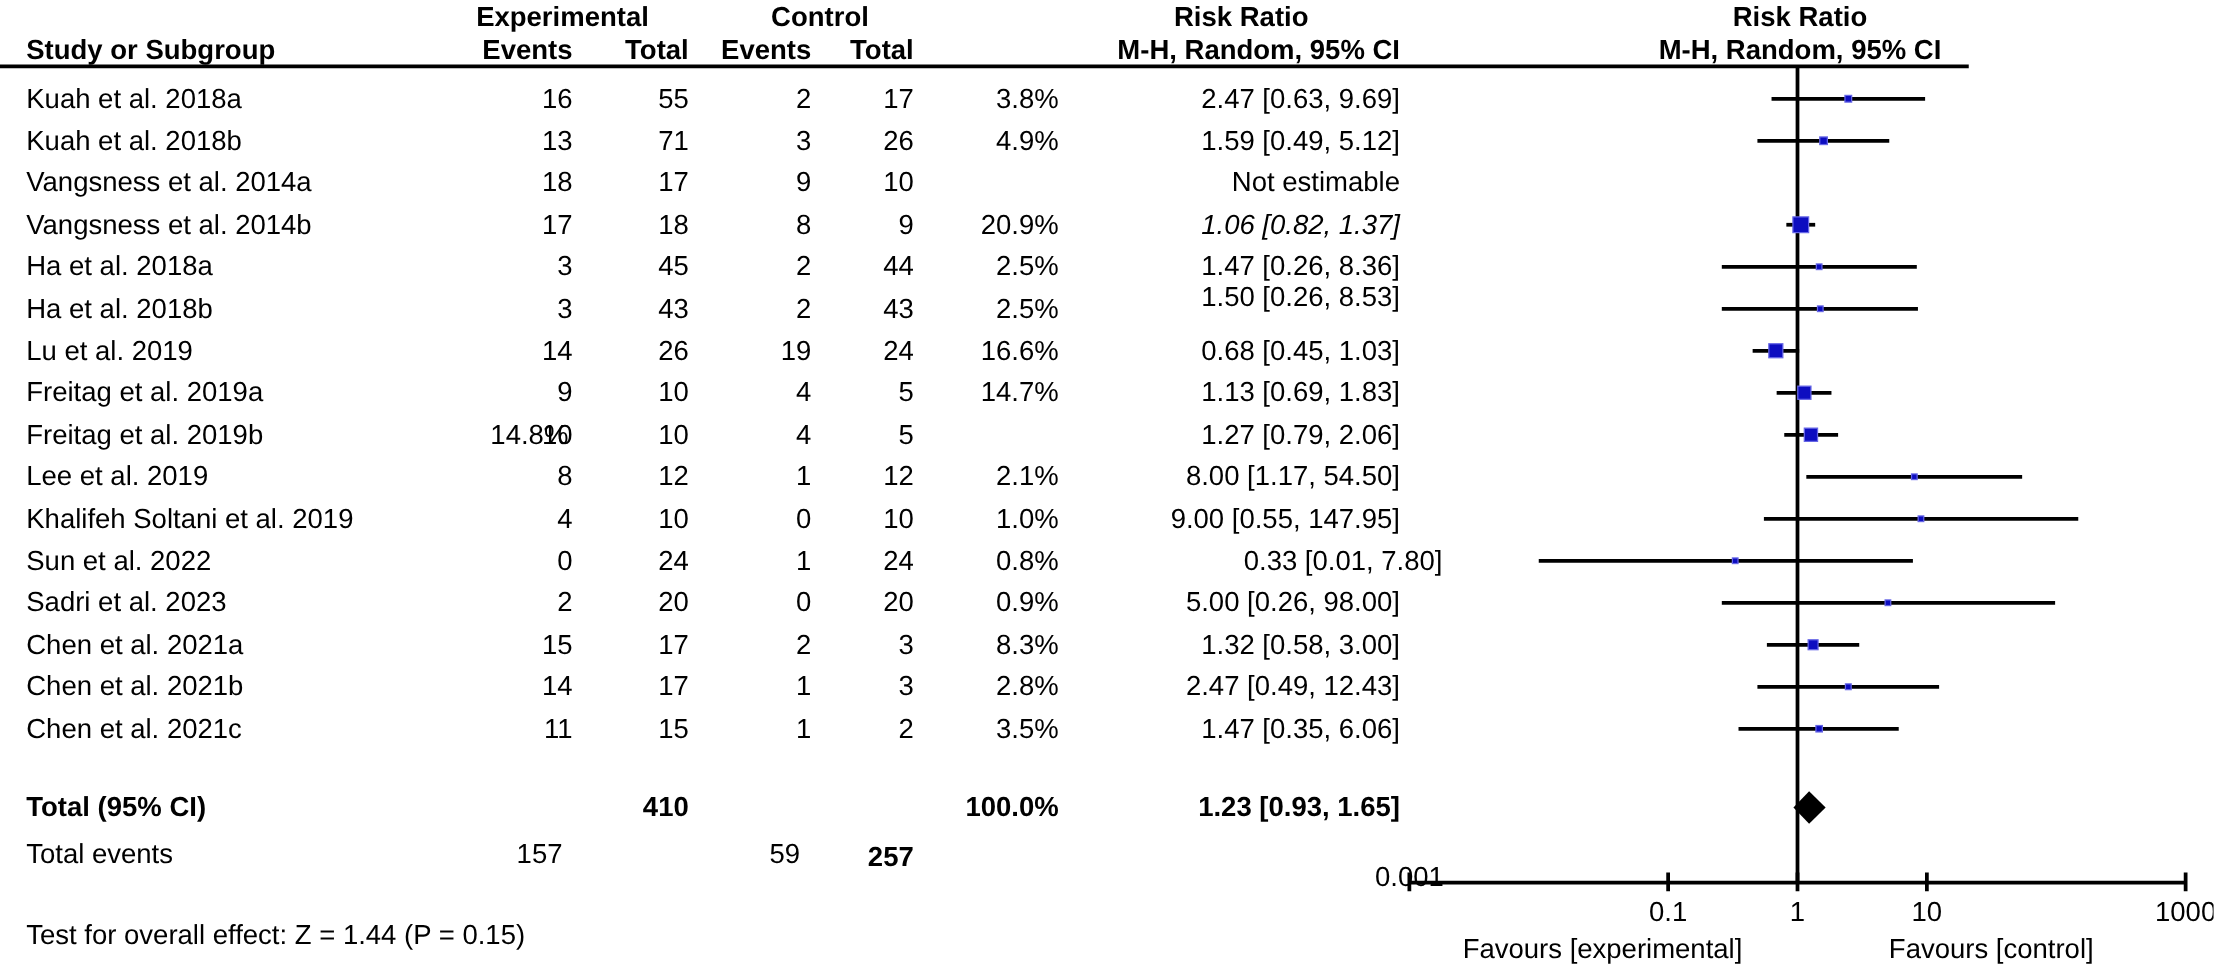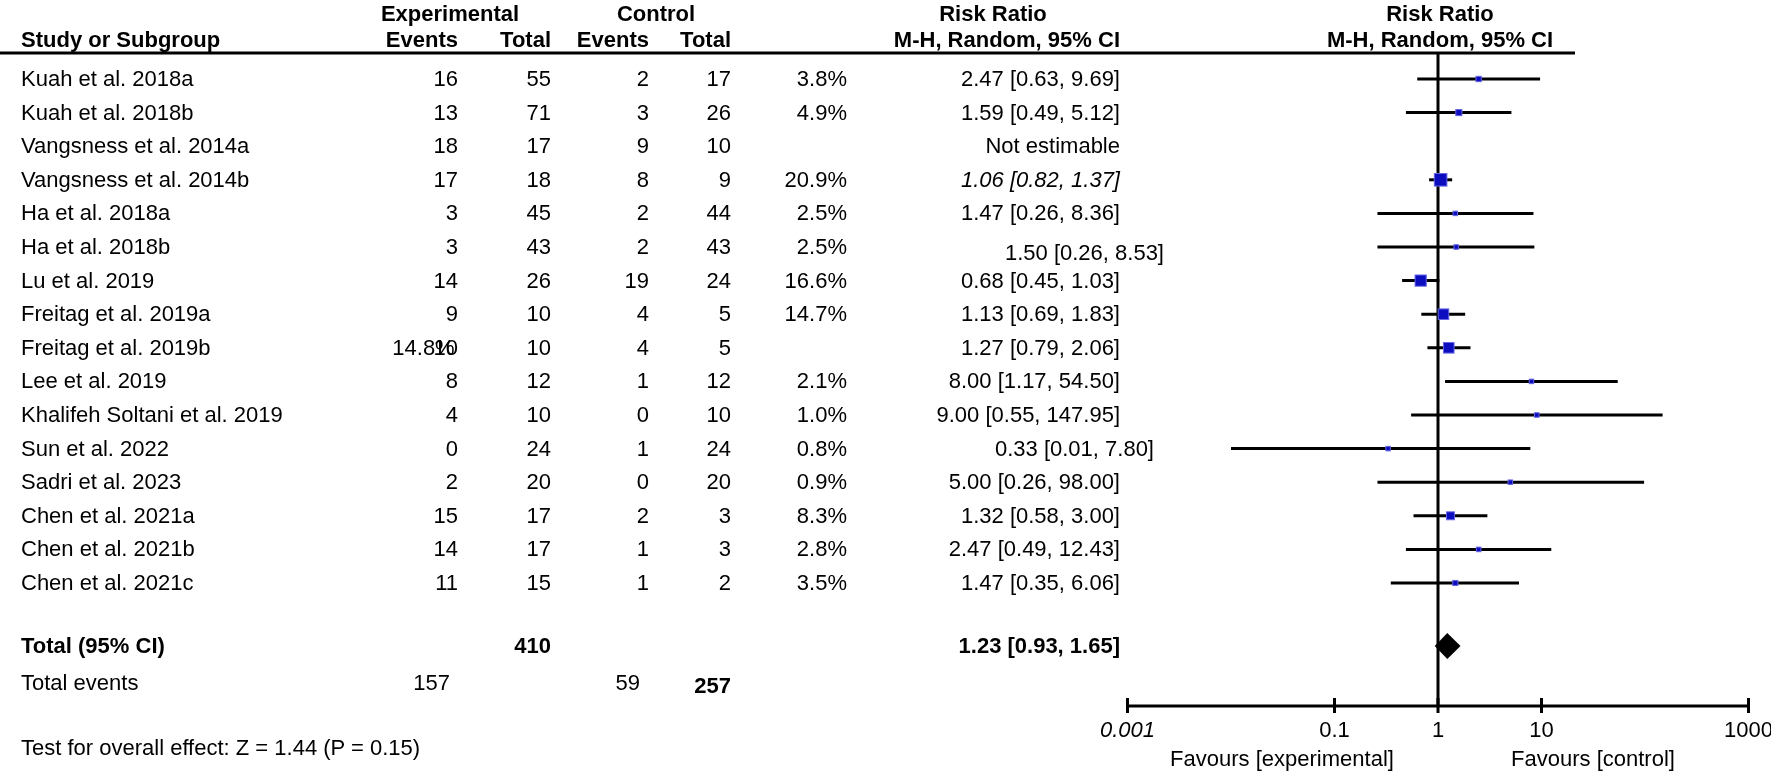--- a/index.html
+++ b/index.html
@@ -118,21 +118,21 @@
       <div class="t ralign" style="width: 649px; top: 199.4px;">2</div>
       <div class="t ralign" style="width: 731px; top: 199.4px;">44</div>
       <div class="t ralign" style="width: 847px; top: 199.4px;">2.5%</div>
       <div class="t ralign" style="width: 1120px; top: 199.4px;">1.47 [0.26, 8.36]</div>
       <div class="t " style="left: 21px; top: 233px;">Ha et al. 2018b</div>
       <div class="t ralign" style="width: 458px; top: 233px;">3</div>
       <div class="t ralign" style="width: 551px; top: 233px;">43</div>
       <div class="t ralign" style="width: 649px; top: 233px;">2</div>
       <div class="t ralign" style="width: 731px; top: 233px;">43</div>
       <div class="t ralign" style="width: 847px; top: 233px;">2.5%</div>
-      <div class="t ralign" style="width: 1120px; top: 239px; padding-left: 44px;">1.50 [0.26, 8.53]</div>
+      <div class="t ralign" style="width: 1120px; top: 224px;">1.50 [0.26, 8.53]</div>
       <div class="t " style="left: 21px; top: 266.6px;">Lu et al. 2019</div>
       <div class="t ralign" style="width: 458px; top: 266.6px;">14</div>
       <div class="t ralign" style="width: 551px; top: 266.6px;">26</div>
       <div class="t ralign" style="width: 649px; top: 266.6px;">19</div>
       <div class="t ralign" style="width: 731px; top: 266.6px;">24</div>
       <div class="t ralign" style="width: 847px; top: 266.6px;">16.6%</div>
       <div class="t ralign" style="width: 1120px; top: 266.6px;">0.68 [0.45, 1.03]</div>
       <div class="t " style="left: 21px; top: 300.2px;">Freitag et al. 2019a</div>
       <div class="t ralign" style="width: 458px; top: 300.2px;">9</div>
       <div class="t ralign" style="width: 551px; top: 300.2px;">10</div>
@@ -194,30 +194,31 @@
       <div class="t ralign" style="width: 551px; top: 569px;">15</div>
       <div class="t ralign" style="width: 649px; top: 569px;">1</div>
       <div class="t ralign" style="width: 731px; top: 569px;">2</div>
       <div class="t ralign" style="width: 847px; top: 569px;">3.5%</div>
       <div class="t ralign" style="width: 1120px; top: 569px;">1.47 [0.35, 6.06]</div>
     </div>
 
   <div class="t bold" style="left:21px;top:632px;">Total (95% CI)</div>
   <div class="t bold ralign" style="width:551px;top:632px;">410</div>
   <div class="t bold ralign" style="width:731px;top:632px;margin-top:40px;">257</div>
+  <div class="t bold ralign" style="width:847px;top:632px;">100.0%</div>
   <div class="t bold ralign" style="width:1120px;top:632px;">1.23 [0.93, 1.65]</div>
 
   <div class="t" style="left:21px;top:669px;">Total events</div>
   <div class="t ralign" style="width:450px;top:669px;">157</div>
   <div class="t ralign" style="width:640px;top:669px;">59</div>
 
   <div class="t" style="left:21px;top:734px;">Test for overall effect: Z = 1.44 (P = 0.15)</div>
 
   <div id="axis-labels">
-      <div class="t center" style="left: 1127.5px; top: 716px; font-style: italic;">0.001</div>
+      <div class="t center" style="left: 1127.5px; top: 688px;">0.001</div>
       <div class="t center" style="left: 1334.5px; top: 716px;">0.1</div>
       <div class="t center" style="left: 1438px; top: 716px;">1</div>
       <div class="t center" style="left: 1541.5px; top: 716px;">10</div>
       <div class="t center" style="left: 1748.5px; top: 716px;">1000</div>
     </div>
   <div class="t center" style="left:1282px;top:745px;">Favours [experimental]</div>
   <div class="t center" style="left:1593px;top:745px;">Favours [control]</div>
 </div>
 
 </body></html>

